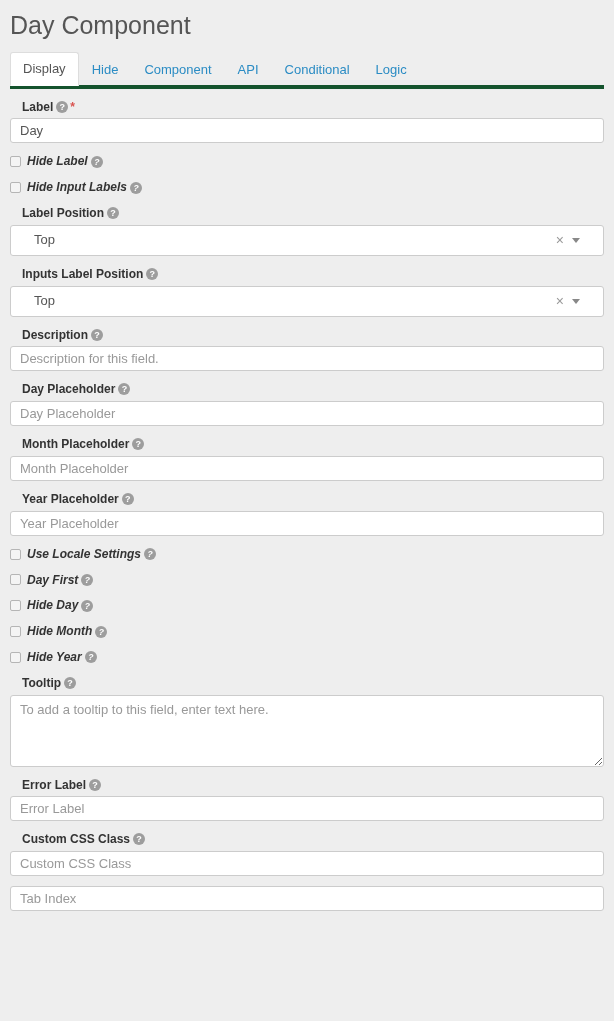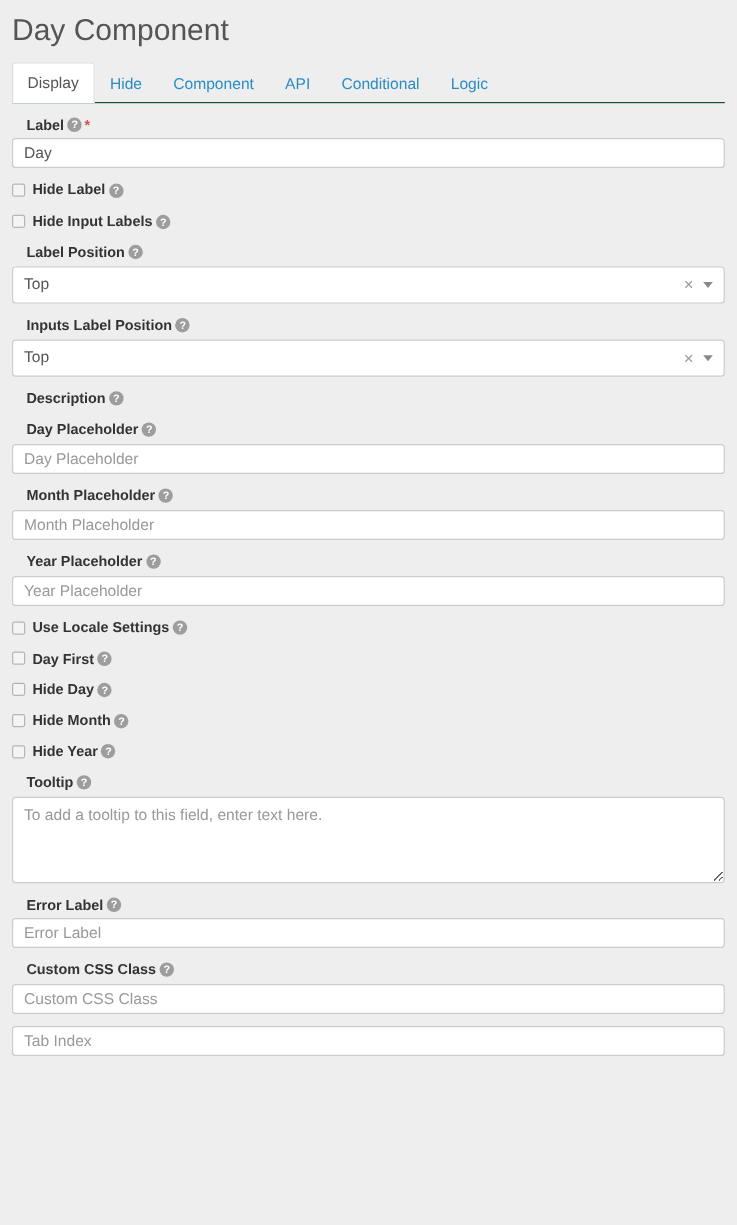--- a/index.html
+++ b/index.html
@@ -24,21 +24,21 @@
     color: #555555;
     padding: 10px 0 12px 0;
     margin: 0;
     line-height: 1.2;
   }
 
   
   .tabs {
     display: flex;
     align-items: flex-end;
-    border-bottom: 1px solid #14532d;
+    border-bottom: 4px solid #14532d;
     margin: 0 0 10px 0;
     padding: 0;
     list-style: none;
   }
   .tab {
     padding: 7px 12px 7px 12px;
     font-size: 13px;
     color: #2b8cc4;
     cursor: pointer;
     border: 1px solid transparent;
@@ -110,21 +110,21 @@
     line-height: 1.45;
   }
 
   
   .select-control {
     position: relative;
     display: flex;
     align-items: center;
     width: 100%;
     height: 31px;
-    padding: 5px 9px;
+    padding: 5px 23px;
     background: #ffffff;
     border: 1px solid #cccccc;
     border-radius: 3px;
     font-size: 13px;
     color: #555555;
     cursor: pointer;
   }
   .select-value { flex: 1; line-height: 20px; }
   .select-clear {
     color: #999999;
@@ -140,20 +140,21 @@
     border-top: 5px solid #888888;
     cursor: pointer;
   }
 
   
   .checkbox-row {
     display: flex;
     align-items: center;
     margin: 0 0 9px 0;
     padding: 0;
+    font-style: italic;
   }
   .checkbox-box {
     width: 11px;
     height: 11px;
     border: 1px solid #b5b5b5;
     background: #f4f4f4;
     border-radius: 2px;
     margin-right: 6px;
     flex: 0 0 auto;
     cursor: pointer;
@@ -218,20 +219,21 @@
     <span class="select-value">Top</span>
     <span class="select-clear">×</span>
     <span class="select-caret"></span>
   </div>
 </div>
 
 <div class="form-group">
   <label class="field-label">
     <span>Description</span><span class="help-icon">?</span>
   </label>
+  <input class="form-control" type="text" placeholder="Description for this field." style="">
 </div>
 
 <div class="form-group">
   <label class="field-label">
     <span>Day Placeholder</span><span class="help-icon">?</span>
   </label>
   <input class="form-control" type="text" placeholder="Day Placeholder" style="">
 </div>
 
 <div class="form-group">

